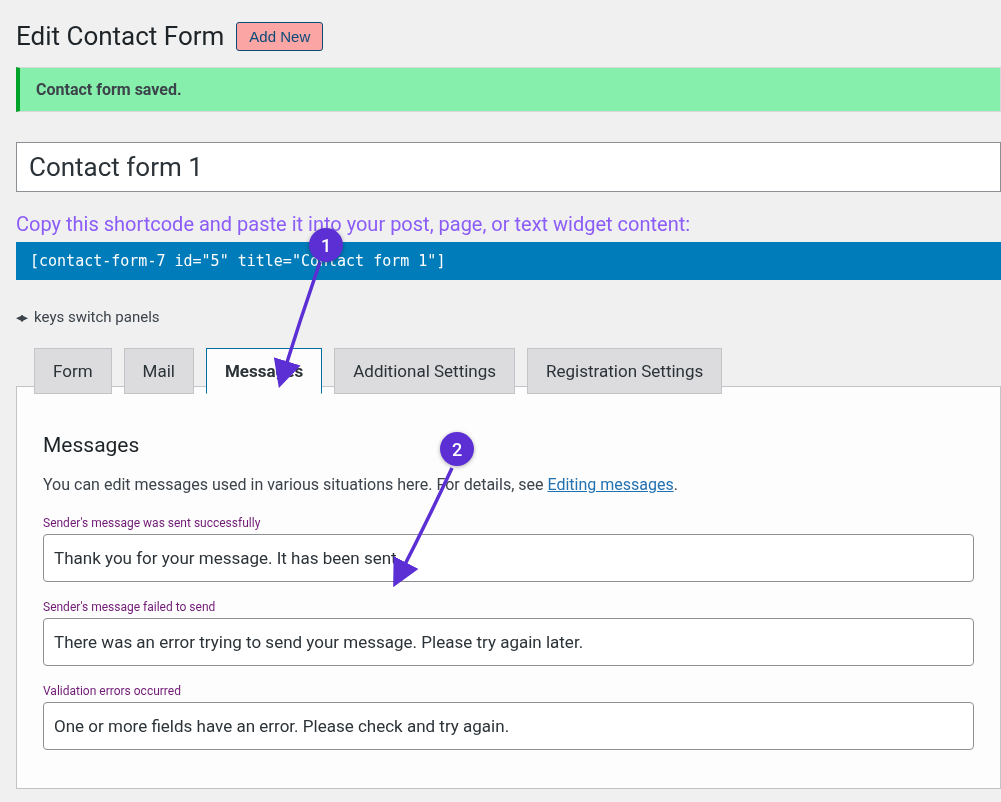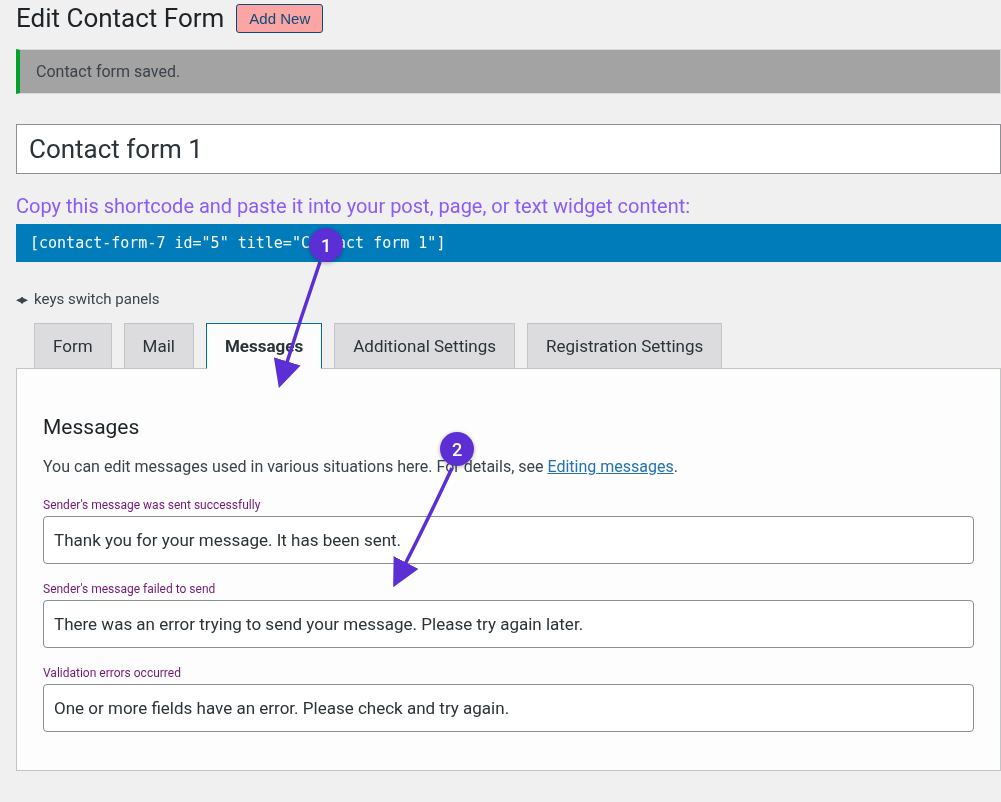--- a/index.html
+++ b/index.html
@@ -12,21 +12,21 @@
     font-size: 14px;
     width: 1001px;
     height: 802px;
     overflow: hidden;
     position: relative;
   }
   .header-row {
     display: flex;
     align-items: center;
     gap: 12px;
-    padding-top: 3px;
+    padding-top: 21px;
     padding-bottom: 16px;
   }
   .page-title {
     font-size: 26px;
     font-weight: 400;
     color: #1d2327;
     margin: 0;
   }
   .add-new {
     display: inline-block;
@@ -35,25 +35,26 @@
     background: #fca5a5;
     border-radius: 3px;
     padding: 5px 12px;
     font-size: 15px;
     cursor: pointer;
     font-weight: 500;
   }
   .notice {
     border: 1px solid #d9d9d9;
     border-left: 4px solid #00a32a;
-    background: #a3a3a3;
+    background: #86efac;
     padding: 12px 16px;
     margin: 0 0 30px 0;
     font-size: 16px;
     color: #3c434a;
+    font-weight: bold;
   }
   .title-input {
     width: 100%;
     border: 1px solid #8c8f94;
     background: #fff;
     padding: 24px 12px;
     font-size: 26px;
     color: #2c3338;
     margin: 0 0 16px 0;
     height: 48px;
@@ -92,21 +93,21 @@
     padding-left: 18px;
   }
   .tab {
     border: 1px solid #c3c4c7;
     background: #dcdcde;
     color: #2c3338;
     padding: 12px 18px;
     font-size: 17px;
     cursor: pointer;
     position: relative;
-    top: 1px;
+    top: 8px;
   }
   .tab.active {
     background: #fdfdfd;
     border: 1px solid #006da3;
     border-bottom-color: #fdfdfd;
     font-weight: 700;
   }
   .panel {
     border: 1px solid #c3c4c7;
     background: #fdfdfd;

